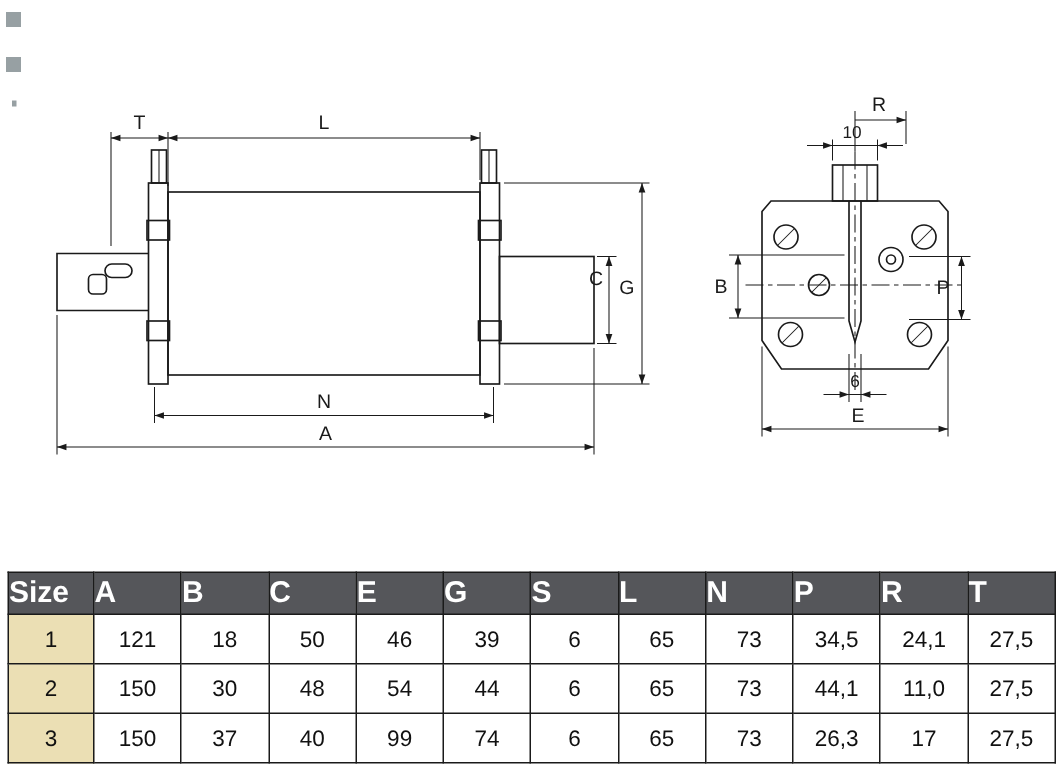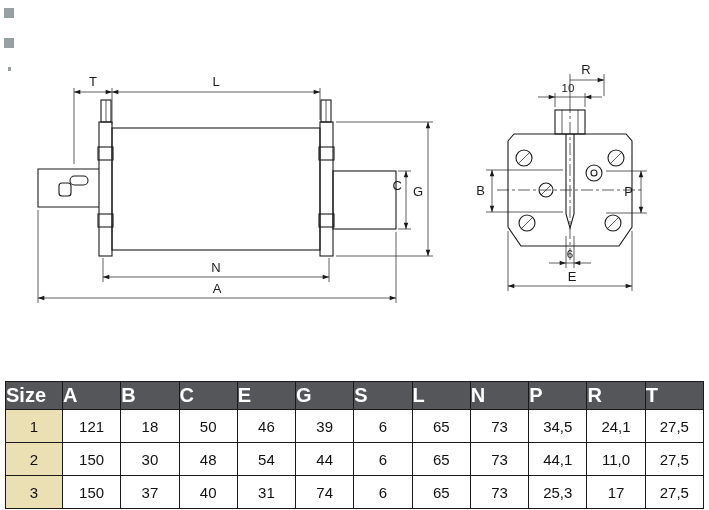--- a/index.html
+++ b/index.html
@@ -239,26 +239,26 @@
           <td>73</td>
           <td>44,1</td>
           <td>11,0</td>
           <td>27,5</td>
         </tr>
         <tr>
           <td class="size">3</td>
           <td>150</td>
           <td>37</td>
           <td>40</td>
-          <td>31</td>
+          <td>99</td>
           <td>74</td>
           <td>6</td>
           <td>65</td>
           <td>73</td>
-          <td>25,3</td>
+          <td>26,3</td>
           <td>17</td>
           <td>27,5</td>
         </tr>
       </tbody>
     </table>
   </div>
 
 </div>
 
 </body></html>

